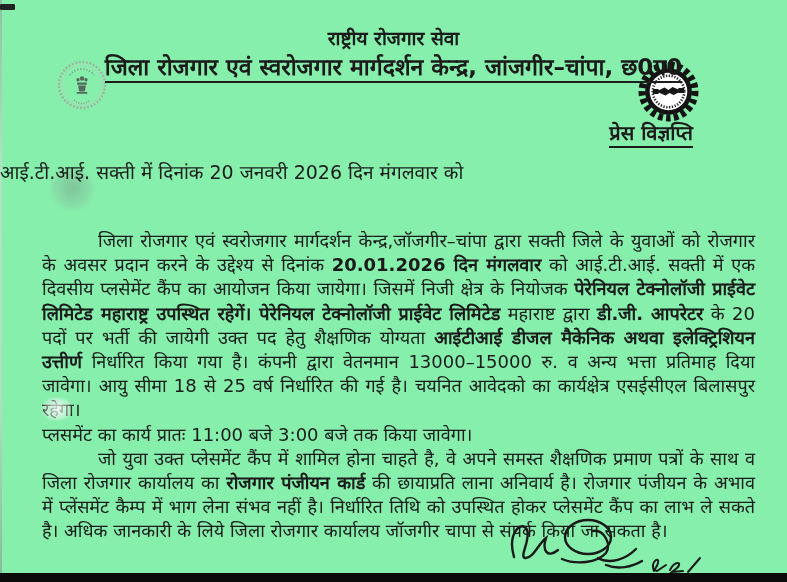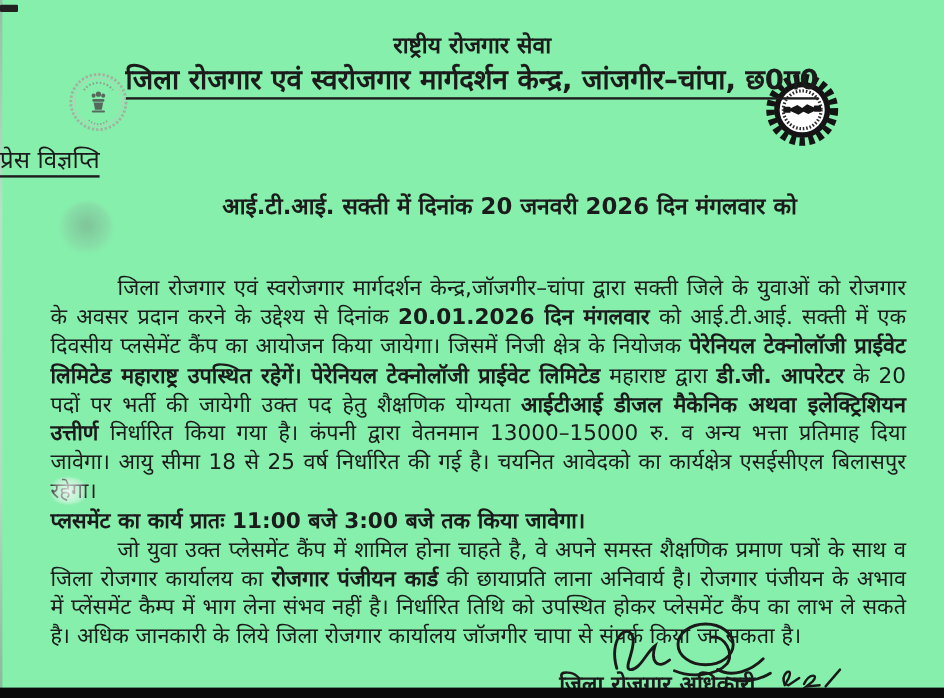--- a/index.html
+++ b/index.html
@@ -10,30 +10,30 @@
   .smudge{position:absolute;left:50px;top:168px;width:44px;height:44px;border-radius:50%;
     background:radial-gradient(circle at 50% 45%, rgba(110,95,105,.30), rgba(140,130,140,.14) 55%, transparent 75%);
     filter:blur(1.2px);transform:rotate(8deg);}
   .smudge2{position:absolute;left:40px;top:398px;width:34px;height:22px;border-radius:50%;
     background:radial-gradient(circle, rgba(250,250,250,.85), rgba(250,250,250,.35) 60%, transparent 80%);
     filter:blur(1px);}
   .header{position:absolute;top:26px;left:0;width:787px;text-align:center;}
   .org1,.org2{font-size:19px;font-weight:bold;line-height:24px;}
   .org3{font-size:23px;font-weight:bold;margin-top:4px;line-height:26px;}
   .org3 span{border-bottom:2px solid #1d1d1d;padding-bottom:1px;}
-  .press{position:absolute;top:119px;left:0;width:693px;text-align:left;font-size:20px;font-weight:normal;}
+  .press{position:absolute;top:119px;left:0;width:693px;text-align:right;font-size:20px;font-weight:bold;}
   .press span{border-bottom:2px solid #1d1d1d;padding-bottom:1px;}
   .emblem-left{position:absolute;left:57px;top:59px;width:50px;height:54px;opacity:.8;}
   .logo-right{position:absolute;left:637px;top:60px;width:63px;height:63px;}
-  .title{position:absolute;top:159px;left:0;width:664px;text-align:right;font-size:19px;font-weight:bold;line-height:26px;}
+  .title{position:absolute;top:159px;left:0;width:664px;text-align:left;font-size:19px;font-weight:normal;line-height:26px;}
   .bodytext{position:absolute;top:229px;left:42px;width:713px;font-size:18px;line-height:24.2px;text-align:justify;}
   .bodytext p{margin:0;}
   .indent{text-indent:56px;}
   .b{font-weight:bold;}
-  .timing{font-weight:bold;}
+  .timing{font-weight:normal;}
   .signature{position:absolute;left:500px;top:513px;width:150px;height:62px;z-index:4;}
   .officer{position:absolute;left:466px;top:557px;font-size:19px;font-weight:bold;white-space:nowrap;z-index:3;}
   .datemark{position:absolute;left:648px;top:554px;width:58px;height:24px;z-index:4;}
   .scanbar{position:absolute;left:0;top:573px;width:787px;height:9px;background:#0b0b0b;z-index:10;}
 </style>
 </head>
 <body>
 
 <div class="page">
 
@@ -91,21 +91,20 @@
   <svg class="signature" viewBox="0 0 150 62">
     <g fill="none" stroke="#1a1a1a" stroke-width="2.4" stroke-linecap="round">
       <path d="M14 44 C7 20 22 6 27 17 C31 26 19 44 25 45 C33 46 39 30 46 25 C42 37 47 46 58 37"></path>
       <ellipse cx="88" cy="24" rx="23" ry="17"></ellipse>
       <path d="M62 46 C76 52 97 50 106 40 C112 32 104 16 93 18"></path>
       <path d="M98 45 C110 52 126 46 136 36"></path>
       <path d="M106 52 C118 57 132 54 142 48"></path>
     </g>
   </svg>
 
-  <div class="officer">जिला रोजगार अधिकारी</div>
 
   <svg class="datemark" viewBox="0 0 58 24">
     <g fill="none" stroke="#1a1a1a" stroke-width="2" stroke-linecap="round">
       <path d="M6 17 C2 7 12 2 10 9 C9 14 4 16 9 17 L18 11"></path>
       <path d="M22 16 C27 6 35 8 29 14 L24 18 L35 17"></path>
       <path d="M40 18 L52 4"></path>
     </g>
   </svg>
 
   <div class="scanbar"></div>

